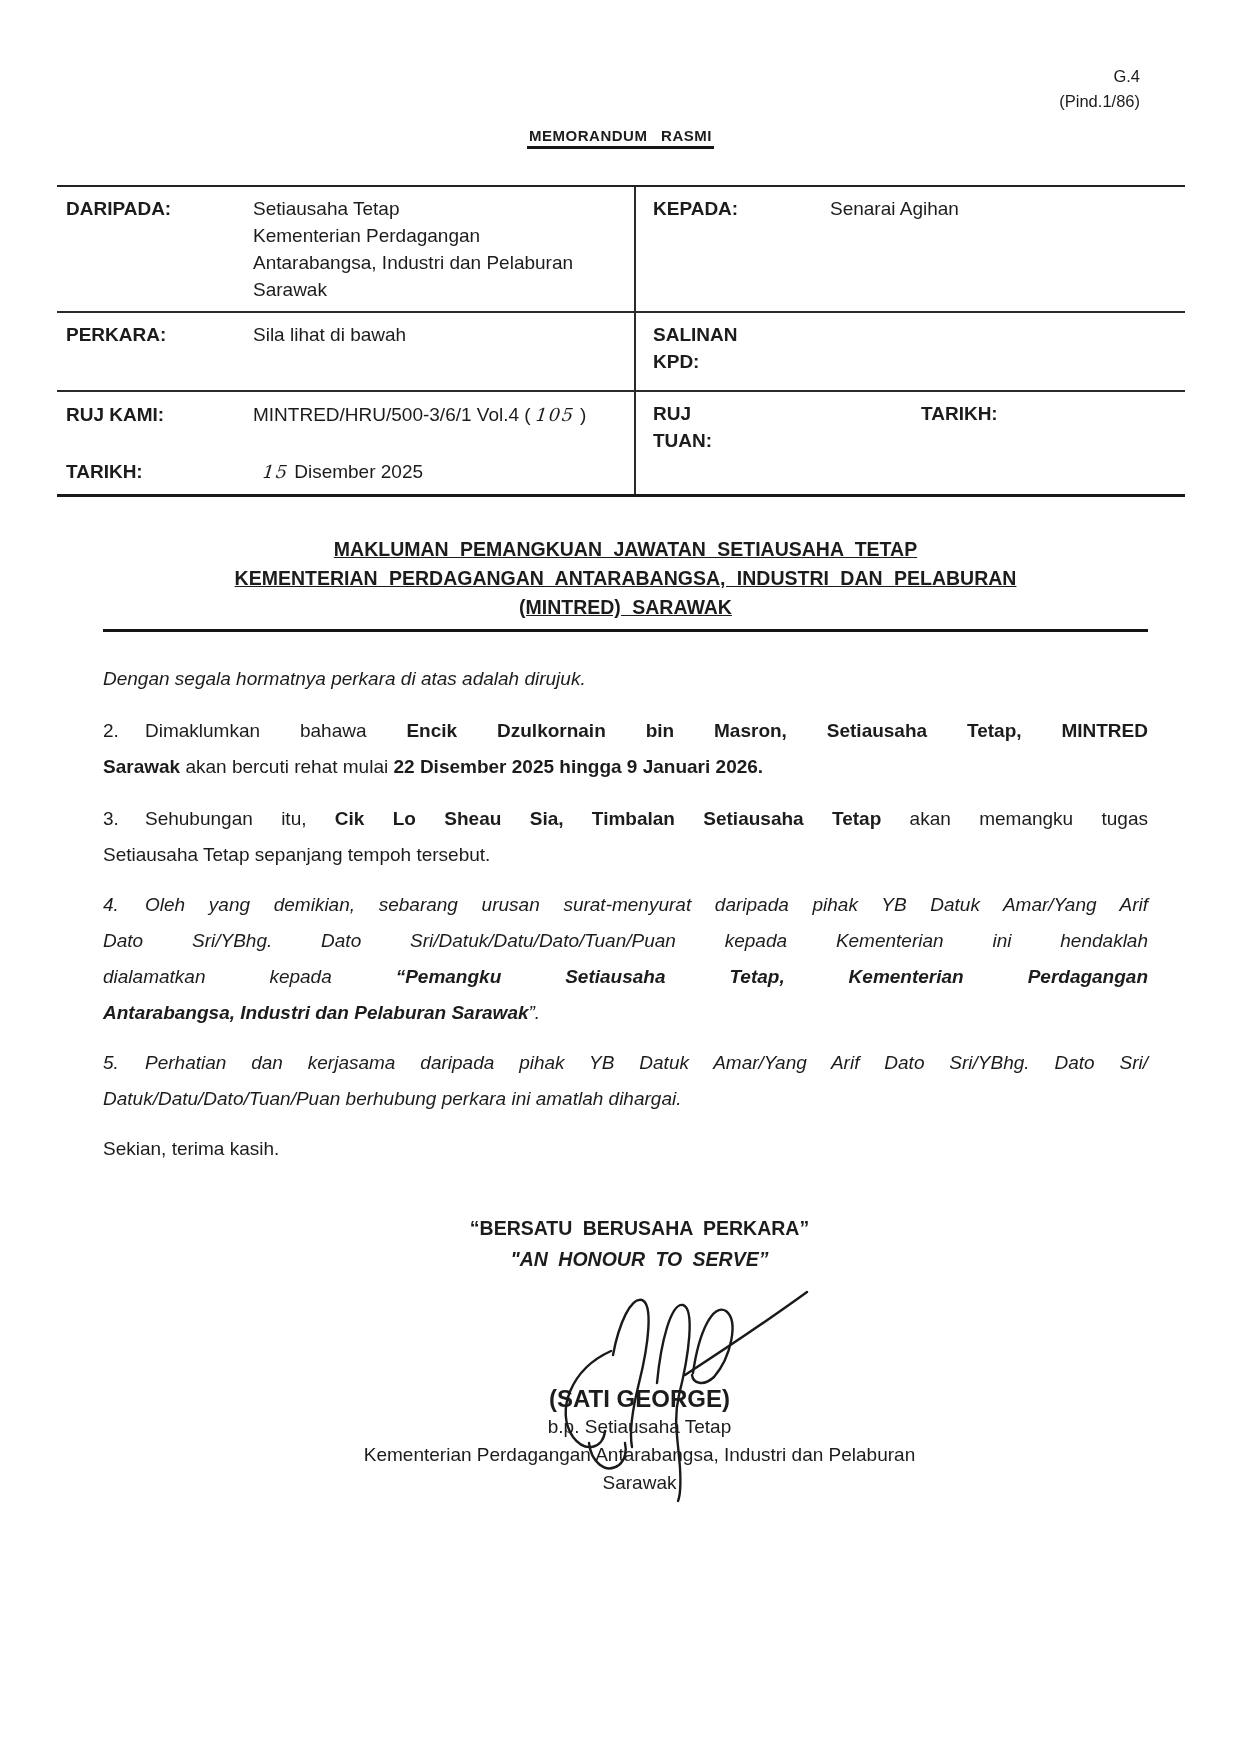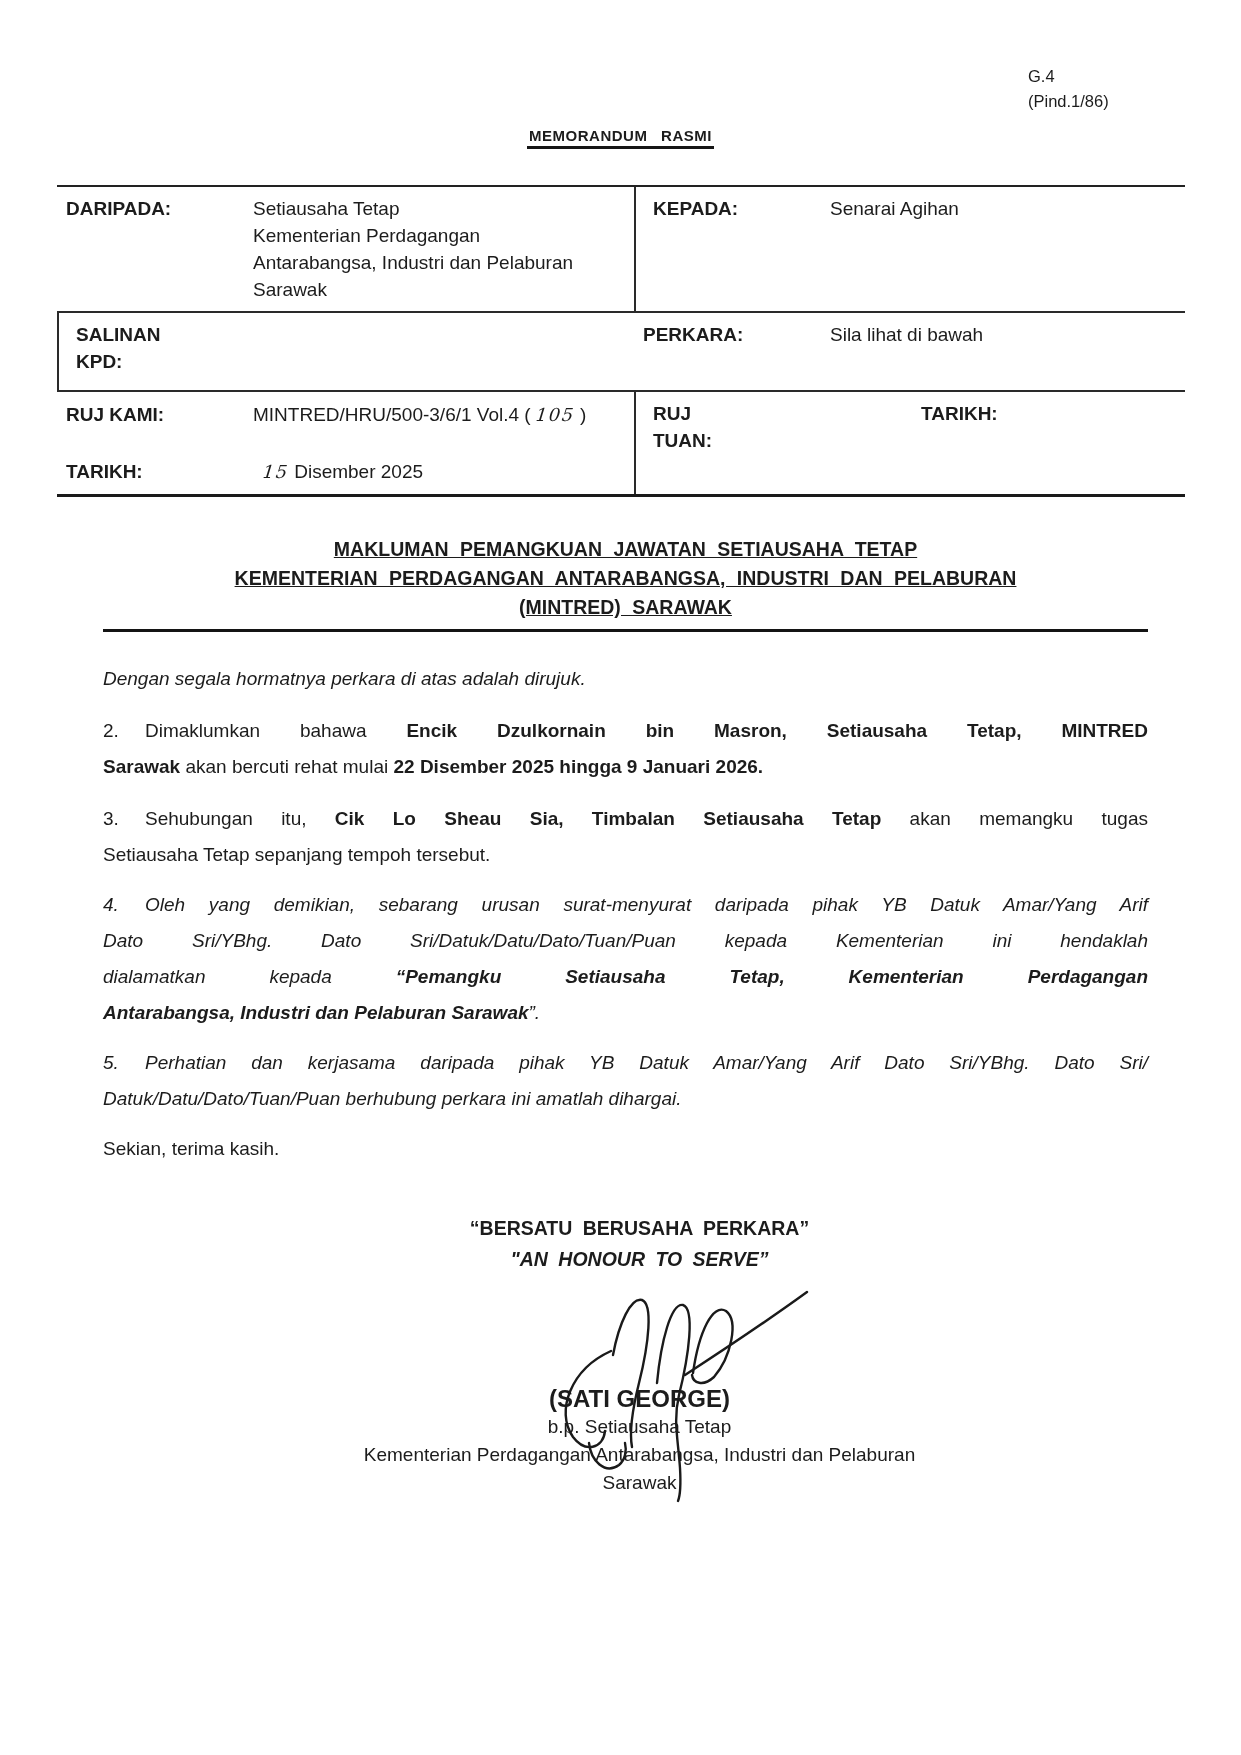--- a/index.html
+++ b/index.html
@@ -6,21 +6,21 @@
   body {
     width: 1241px; height: 1755px;
     background: #ffffff;
     color: #1c1c1c;
     font-family: "Liberation Sans", sans-serif;
     position: relative;
     overflow: hidden;
   }
   .form-code {
     position: absolute; top: 64px; left: 1028px; width: 112px;
-    text-align: left; font-size: 16.5px; line-height: 25px;
+    text-align: right; font-size: 16.5px; line-height: 25px;
   }
   .doc-title {
     margin-top: 127px; text-align: center;
     font-size: 15px; font-weight: bold; letter-spacing: 0.5px; word-spacing: 9px;
   }
   .doc-title span { display: inline-block; border-bottom: 3px solid #161616; padding: 0 2px 2px 2px; }
 
   
   .memo-table {
     margin: 36px 0 0 57px; width: 1128px;
@@ -90,28 +90,28 @@
 Kementerian Perdagangan
 Antarabangsa, Industri dan Pelaburan
 Sarawak</span>
     </div>
     <div class="cell right">
       <span class="lbl">KEPADA:</span>
       <span>Senarai Agihan</span>
     </div>
   </div>
   <div class="mrow r2">
+    <div class="cell left">
+      <span class="lbl">PERKARA:</span>
+      <span>Sila lihat di bawah</span>
+    </div>
     <div class="cell right">
       <span class="lbl pre">SALINAN
 KPD:</span>
       <span></span>
-    </div>
-    <div class="cell left">
-      <span class="lbl">PERKARA:</span>
-      <span>Sila lihat di bawah</span>
     </div>
   </div>
   <div class="mrow r3">
     <div class="cell left">
       <span class="lbl">RUJ KAMI:</span>
       <span><span>MINTRED/HRU/500-3/6/1 Vol.4 ( </span><span class="hw">105</span><span> )</span></span>
       <span class="lbl">TARIKH:</span>
       <span class="val-indent"><span class="hw">15</span><span> Disember 2025</span></span>
     </div>
     <div class="cell right">

